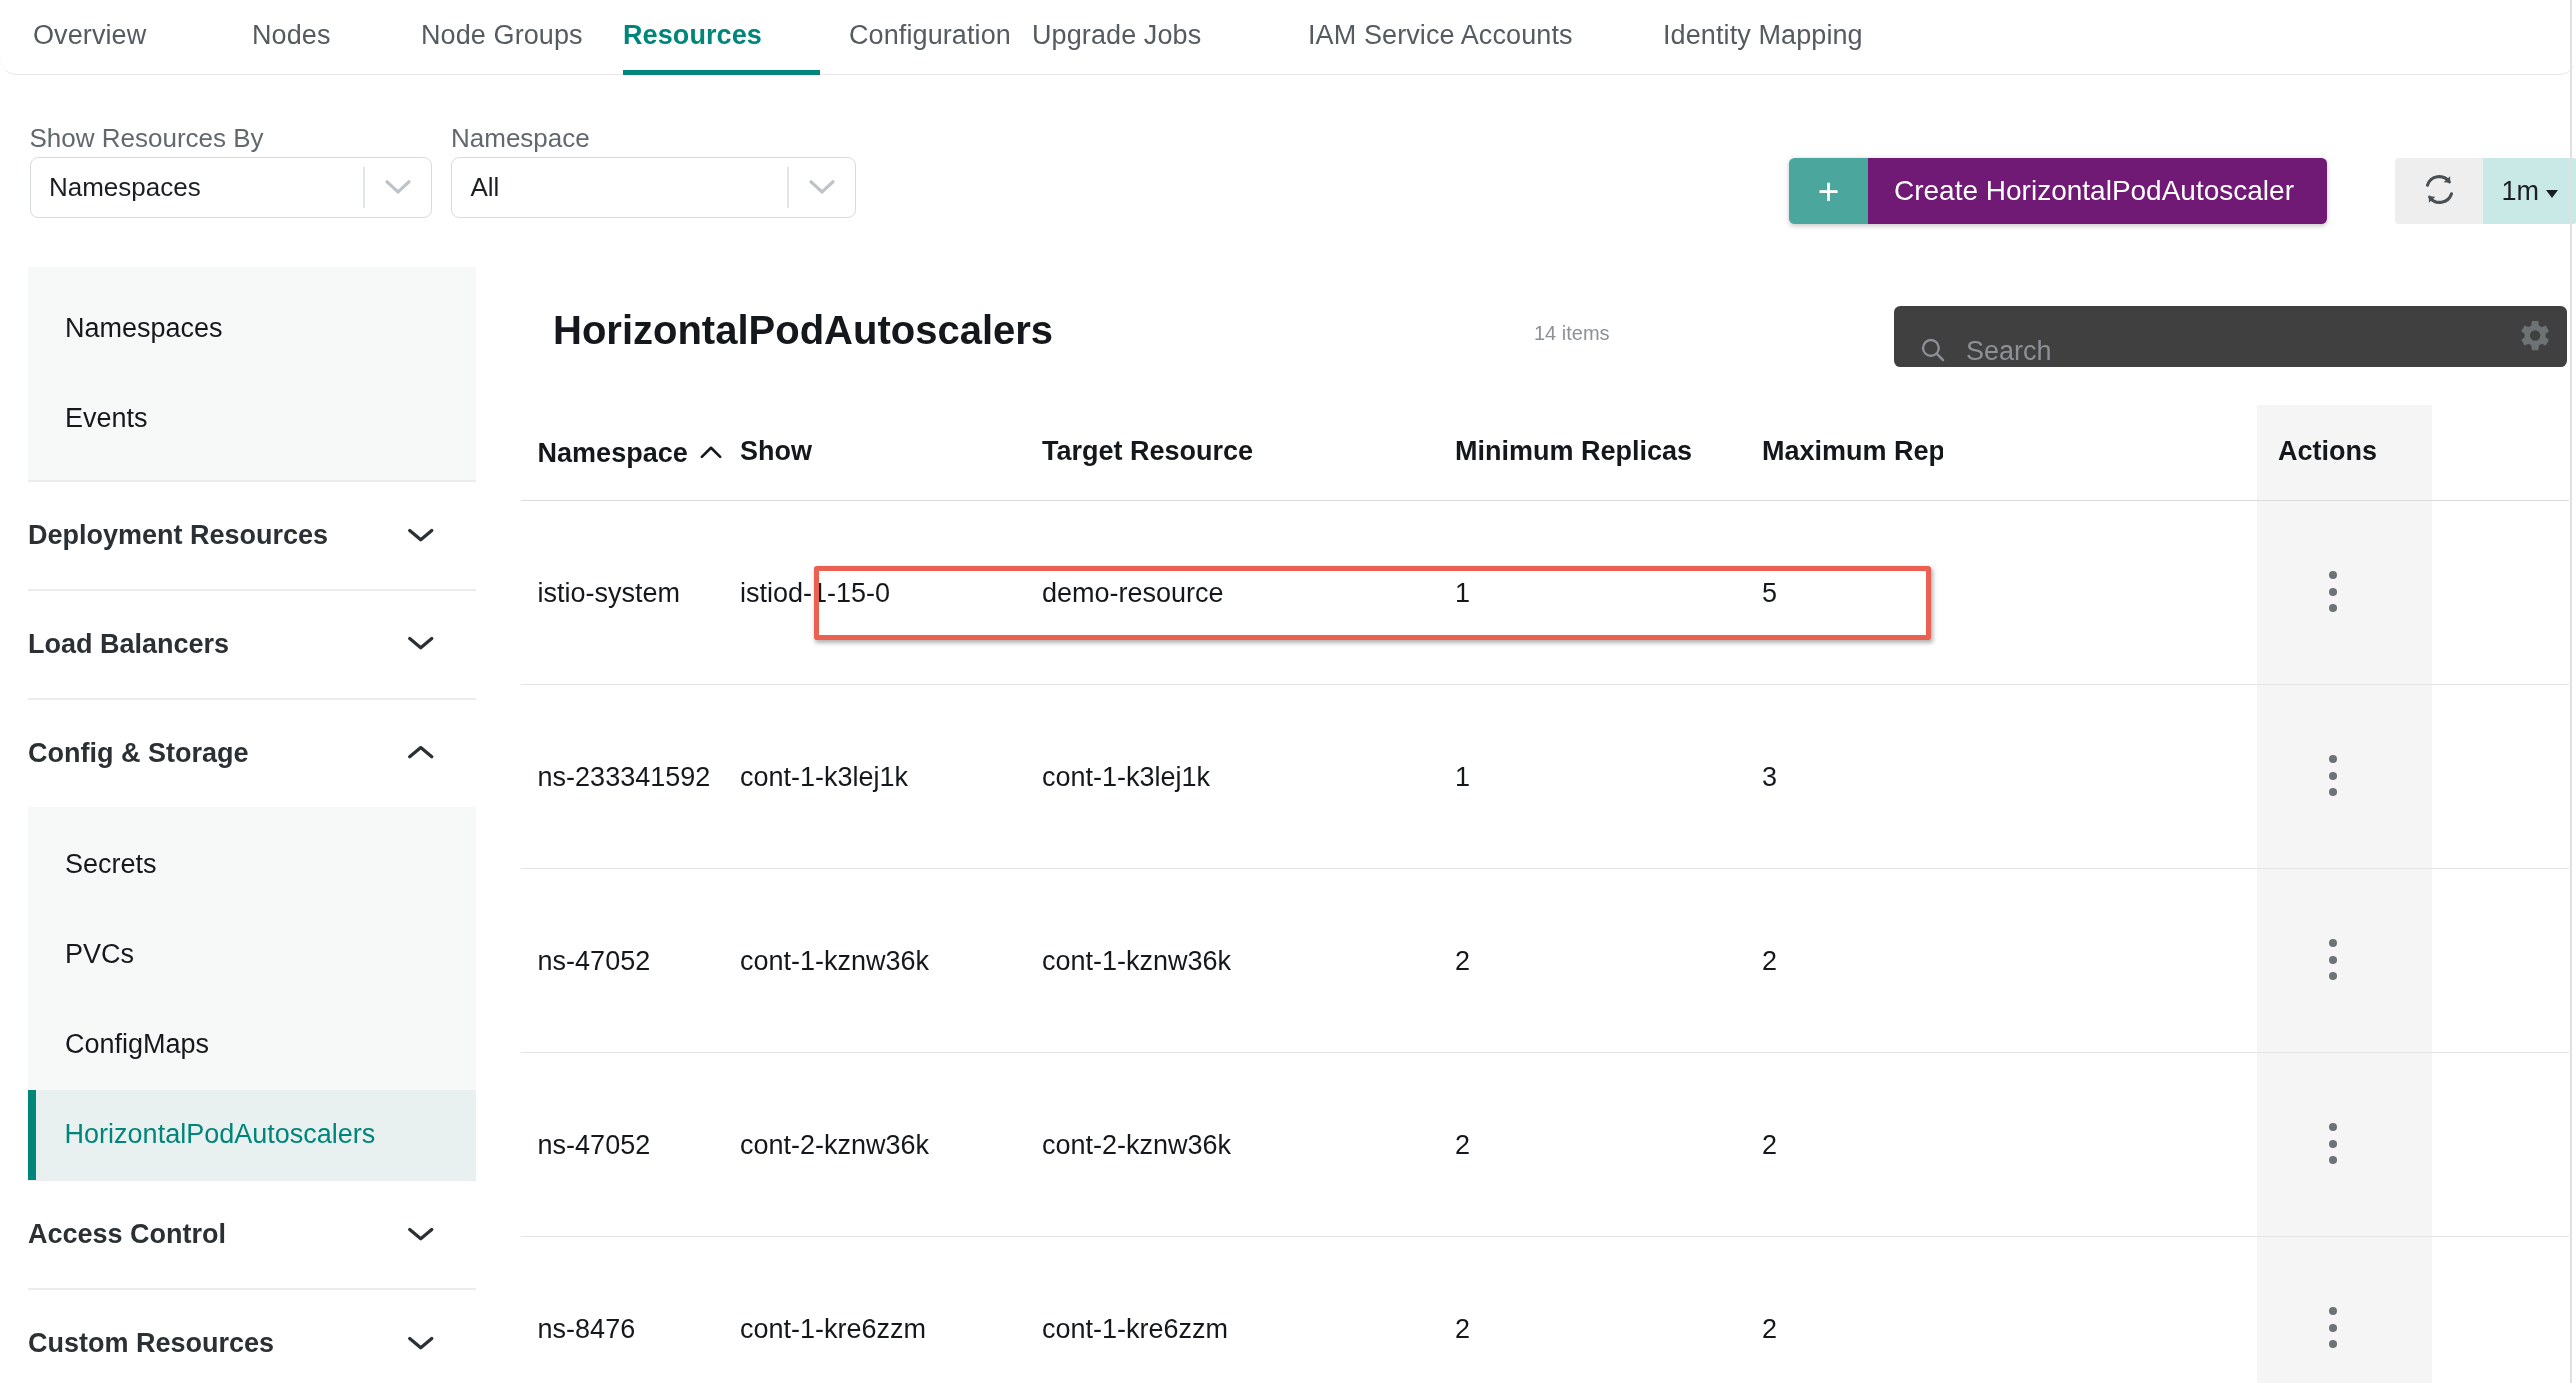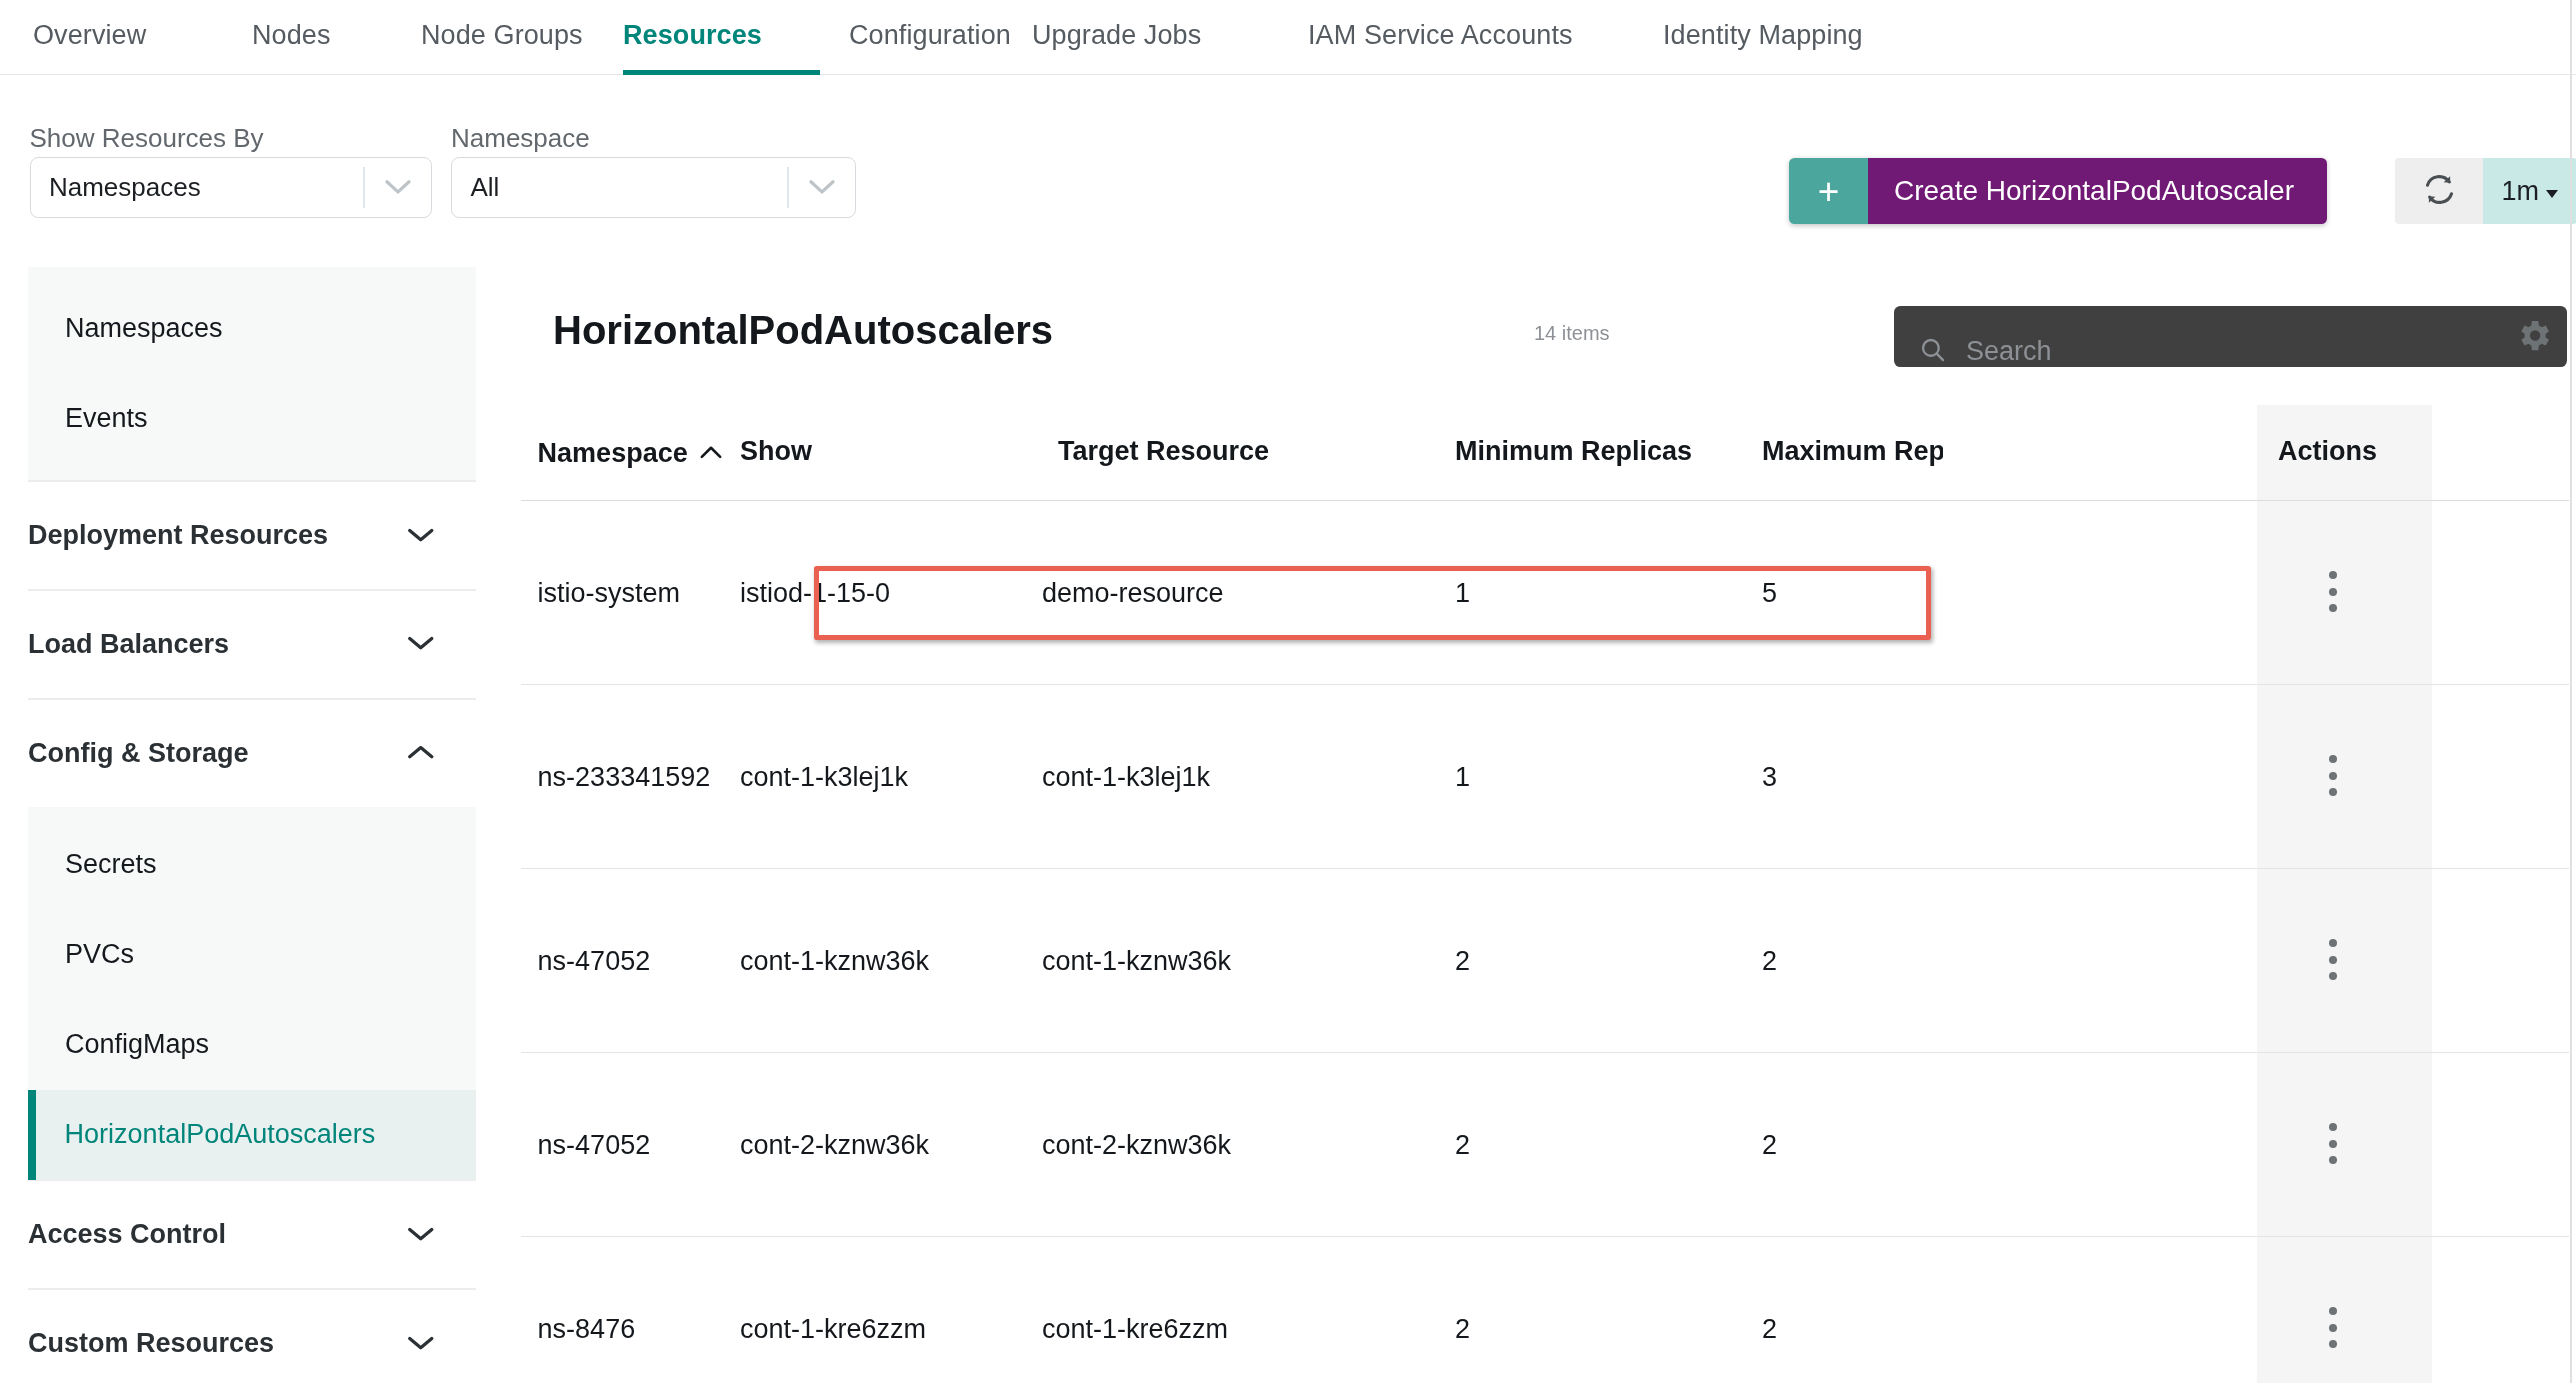--- a/index.html
+++ b/index.html
@@ -7,20 +7,21 @@
     width: 2576px; height: 1384px;
     background: #ffffff;
     font-family: "Liberation Sans", sans-serif;
     overflow: hidden;
   }
 
   
   .tabbar {
     position: absolute; top: 0; left: 0; width: 2576px; height: 75px;
     border-bottom: 1.8px solid #e6e6e6;
+    border-radius: 17px;
   }
   .tab {
     position: absolute; top: 20px;
     font-size: 27px; color: #555b60; white-space: nowrap;
     letter-spacing: 0.1px;
   }
   .tab.active { color: #00857a; font-weight: bold; }
   .tab-underline {
     position: absolute; height: 4.6px; background: #00857a; top: 70px;
   }
@@ -289,21 +290,21 @@
   </div>
 
   <div class="table">
     <div class="thead">
       <div class="actions-col-bg"></div>
       <div id="thead-host">
           <div class="th" style="left: 16.6px;"><span>Namespace</span><span class="sort-caret"><svg width="24" height="14.7" viewBox="0 0 26 16">
                 <path d="M3 13 L13 3 L23 13" fill="none" stroke="#14181c" stroke-width="2.8" stroke-linecap="round" stroke-linejoin="round"></path>
               </svg></span></div>
           <div class="th" style="left: 219px;"><span>Show</span></div>
-          <div class="th" style="left: 521px; margin-left: 16px;"><span>Target Resource</span></div>
+          <div class="th" style="left: 521px;"><span>Target Resource</span></div>
           <div class="th" style="left: 934px;"><span>Minimum Replicas</span></div>
           <div class="th" style="left: 1241px; width: 181px; overflow: hidden;"><span>Maximum Replic</span></div>
           <div class="th" style="left: 1757px;"><span>Actions</span></div>
         </div>
     </div>
     <div id="tbody-host">
         <div class="tr">
           <div class="actions-col-bg"></div>
           <div class="td" style="left: 16.6px;">istio-system</div>
           <div class="td" style="left: 219px;">istiod-1-15-0</div>

